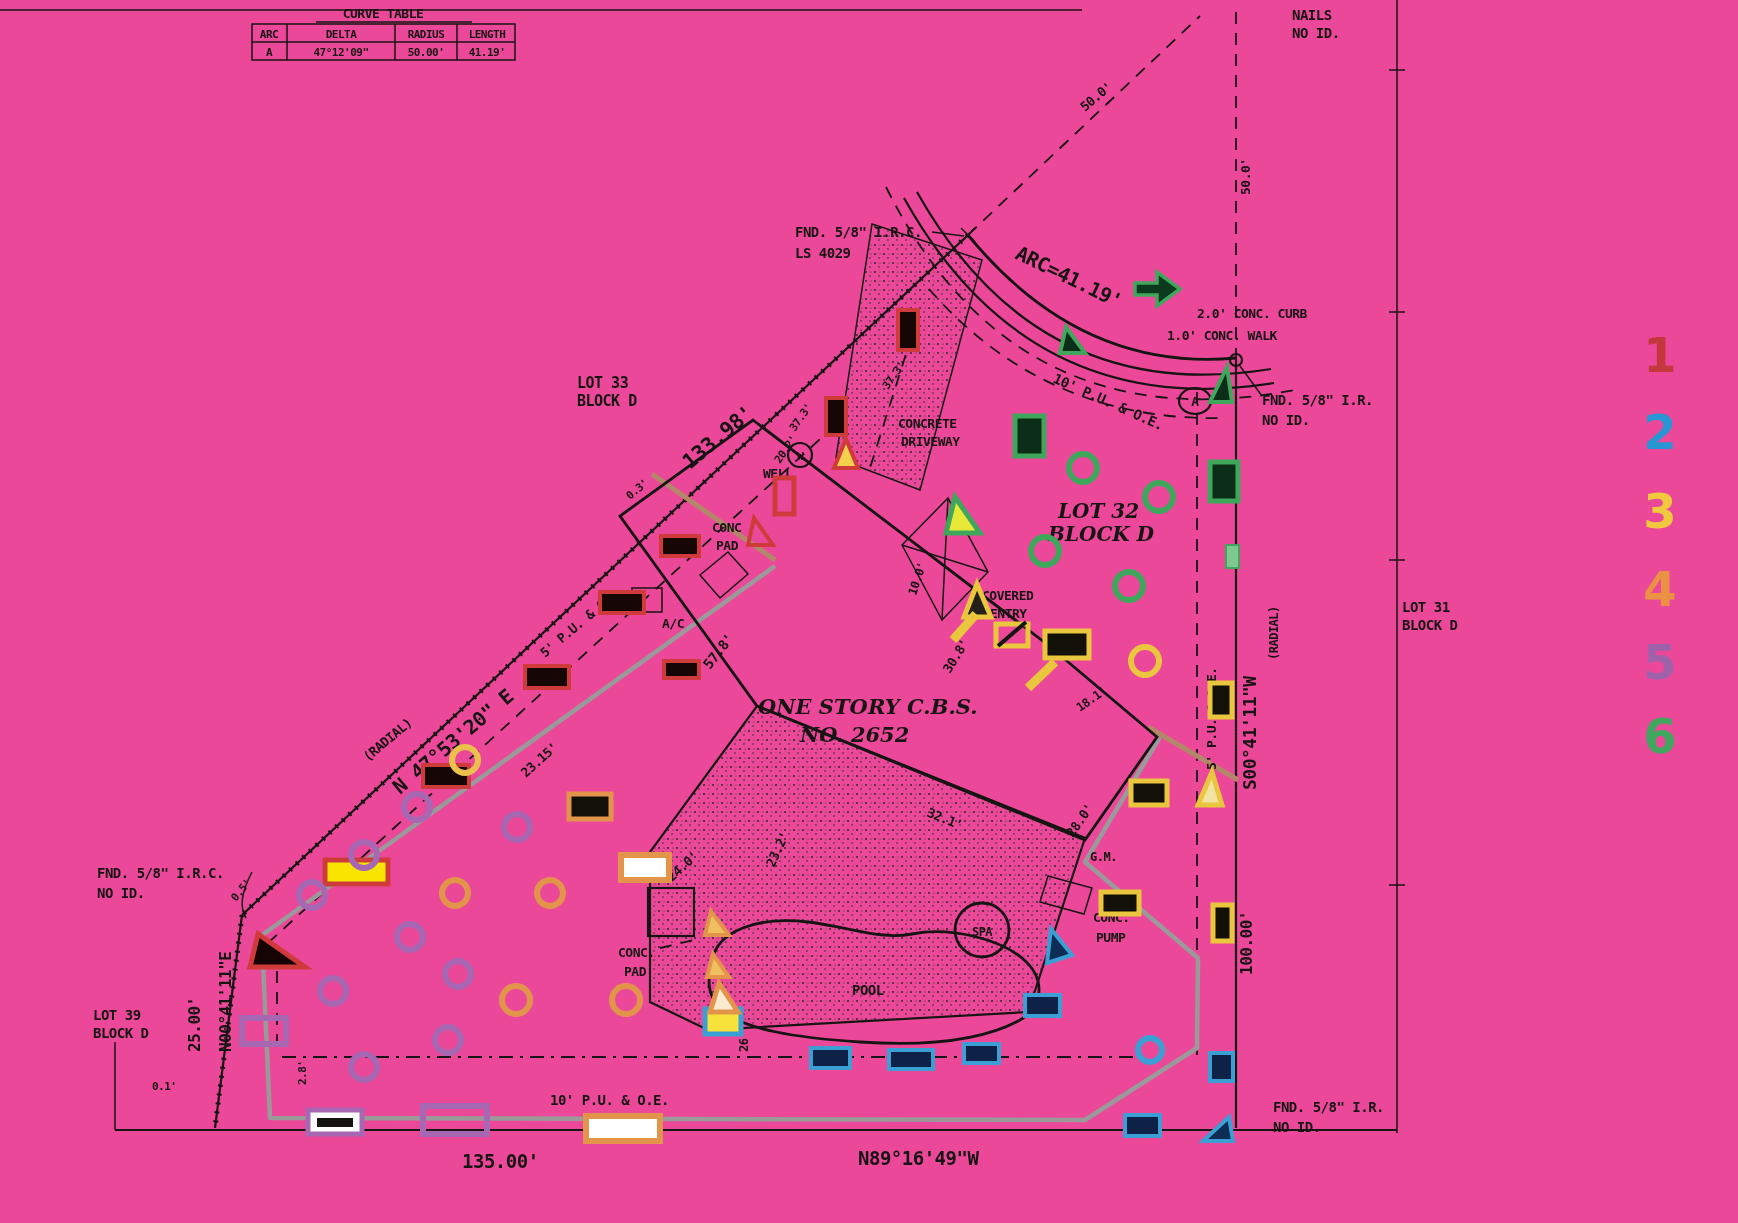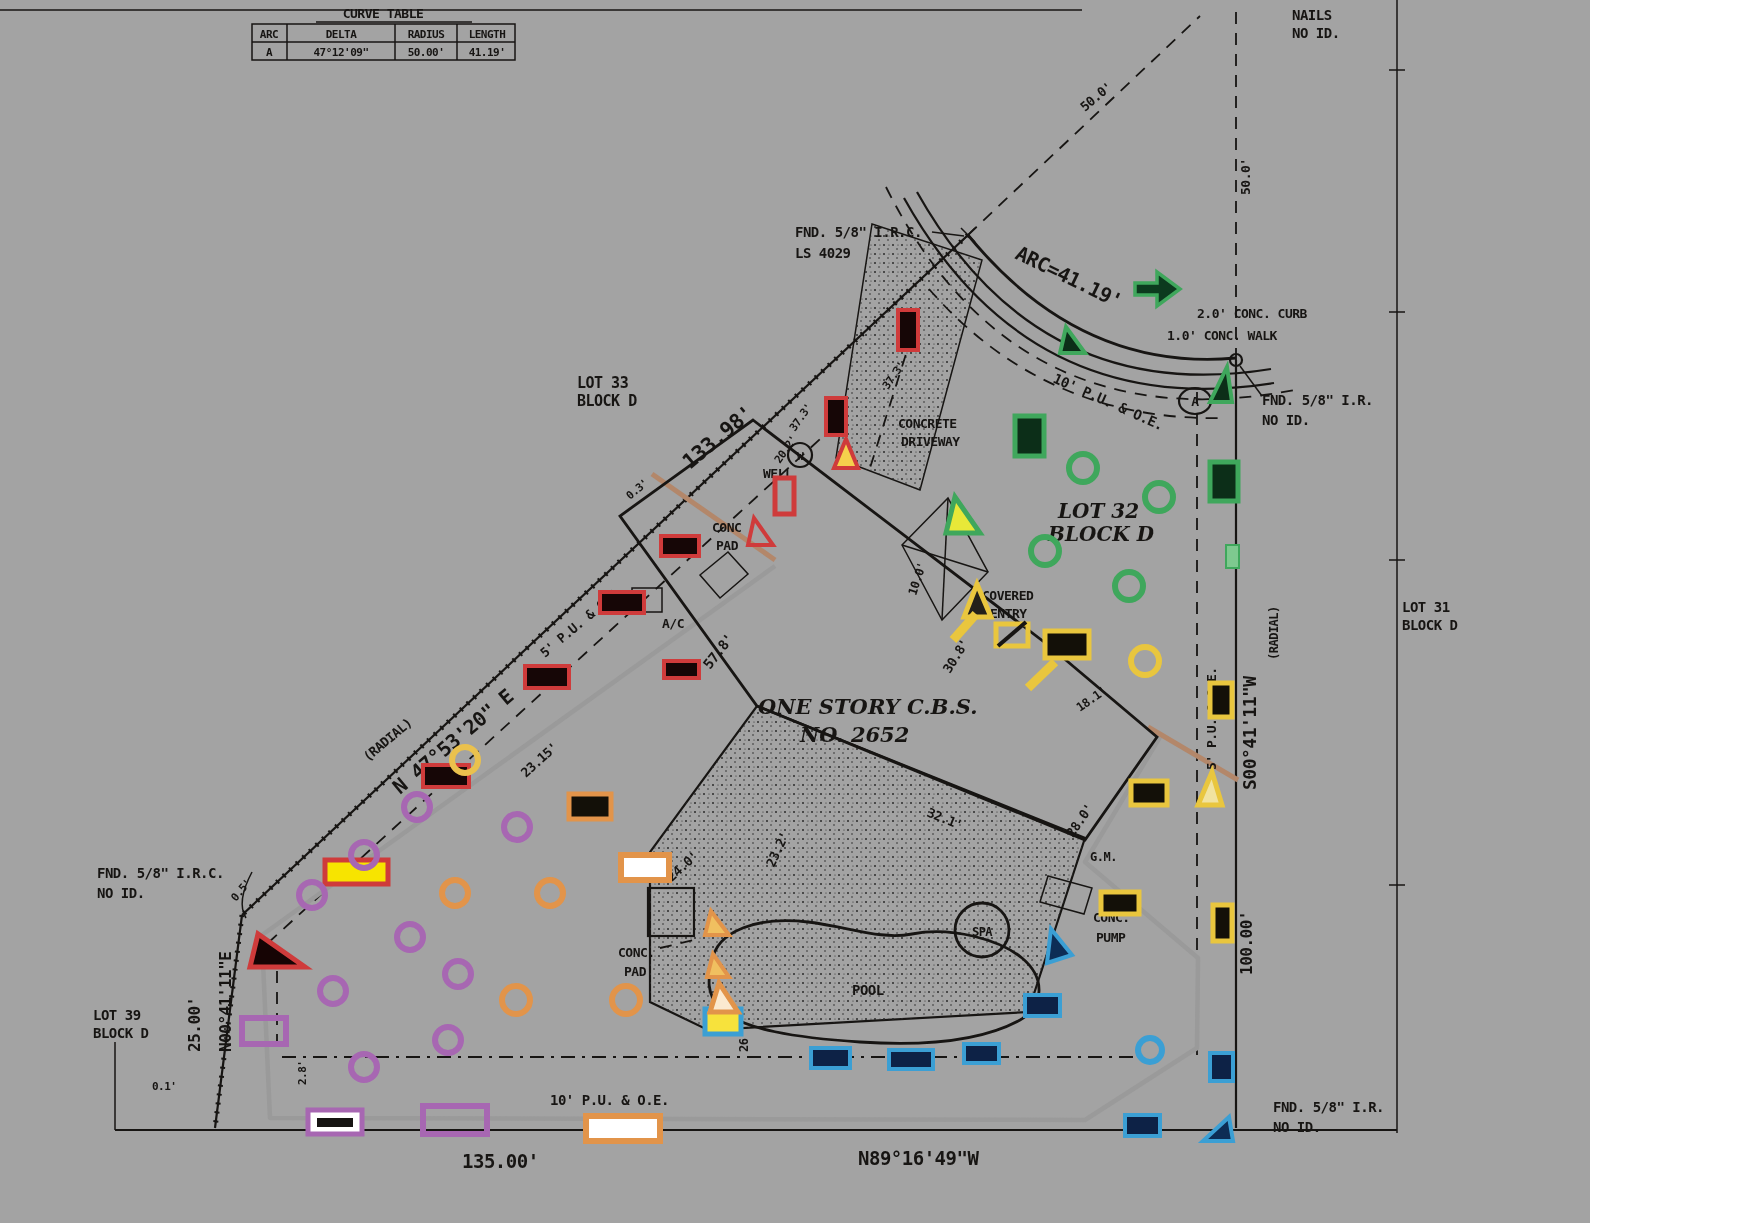--- a/index.html
+++ b/index.html
@@ -1,16 +1,16 @@
 <!DOCTYPE html>
 <html><head>
 <meta charset="utf-8">
 <style>
   html,body{margin:0;padding:0;background:#fff;}
-  #stage{position:relative;width:1590px;height:1223px;background:#a3a3a3;overflow:hidden;}
+  #stage{position:relative;width:1738px;height:1223px;background:#ec4899;overflow:hidden;}
   .t{font-family:"DejaVu Sans Mono",monospace;font-weight:700;fill:#171513;letter-spacing:-0.5px;}
   .ts{font-family:"DejaVu Serif",serif;font-style:italic;font-weight:700;fill:#171513;}
   .leg{font-family:"DejaVu Sans",sans-serif;font-weight:700;}
   .thin{stroke:#171513;stroke-width:1.5;fill:none;}
   .med{stroke:#171513;stroke-width:2.2;fill:none;}
   .bold{stroke:#171513;stroke-width:2.8;fill:none;}
   .bead{stroke:#171513;stroke-width:5;stroke-dasharray:2 7;fill:none;}
   .dash{stroke:#171513;stroke-width:1.8;stroke-dasharray:12 9;fill:none;}
   .dashdot{stroke:#171513;stroke-width:1.8;stroke-dasharray:14 7 3 7;fill:none;}
   .gray{stroke:#9a9a9a;stroke-width:4.5;fill:none;stroke-linejoin:round;}

